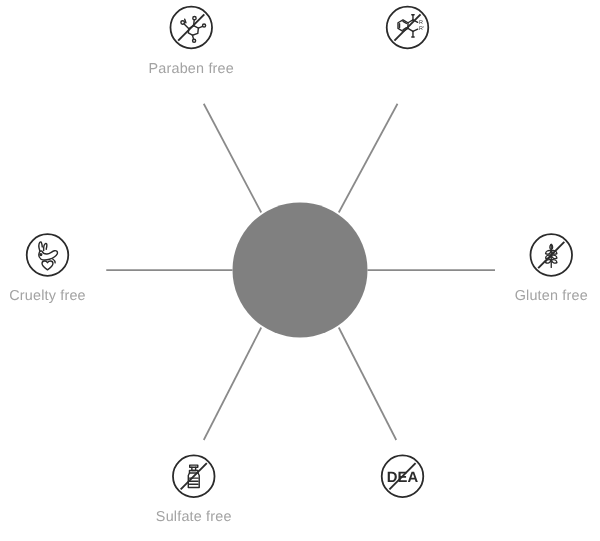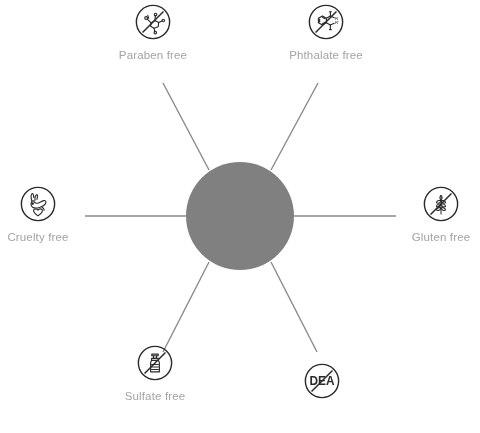--- a/index.html
+++ b/index.html
@@ -88,21 +88,20 @@
         <text x="29.6" y="17.4" font-family="'Liberation Sans',sans-serif" font-size="4.6" fill="#2b2b2b" stroke="none">R</text>
         <path d="M20.4,20.8 L24.6,23.2"></path>
         <path d="M24.6,23.2 L24.6,27.6"></path>
         <path d="M24.6,23.2 L28.6,21.4"></path>
         <text x="29.6" y="22.4" font-family="'Liberation Sans',sans-serif" font-size="4.6" fill="#2b2b2b" stroke="none">R'</text>
         <path d="M23.6,9.2 L25.6,9.2"></path>
           <path d="M23.6,28 L25.6,28"></path>
       </g>
       <line x1="9" y1="31" x2="31" y2="9" stroke="#2b2b2b" stroke-width="1.6"></line>
     </svg>
-    <span class="cap">Phthalate free</span>
   </div>
 
   <div class="badge" style="left:38px;top:185px;">
     <svg class="ico" viewBox="0 0 40 40">
       <circle cx="20" cy="20" r="17.5" fill="none" stroke="#2b2b2b" stroke-width="1.5"></circle>
       <g fill="none" stroke="#2b2b2b" stroke-width="1.2" stroke-linecap="round" stroke-linejoin="round">
         <path d="M13.5,16.5 C12.6,13.8 12.4,10.8 13.6,9.2 C14.8,8.2 15.4,10.6 15.6,13.2"></path>
         <path d="M16.8,16.2 C16.6,13.4 17.2,10.8 18.6,10.2 C19.8,10 19.6,12.6 18.9,15.2"></path>
         <path d="M13.2,17.6 C12.4,19.6 12.8,22.2 14.4,23.4 C16.4,24.6 19,24.4 21.6,23.6 C24.8,22.6 27.4,21 28.2,19 C28.8,17.2 27.6,16 25.8,16.4 C23.6,17 22,19 19.6,19.2 C17.4,19.4 16,18.2 15.4,16.8 C14.8,16.4 13.8,16.6 13.2,17.6 Z"></path>
         <circle cx="14.4" cy="19.6" r="0.75" fill="#2b2b2b"></circle>
@@ -124,21 +123,21 @@
         <path d="M19.6,20.2 C17.4,19.6 15.4,20.6 15.2,22.6 C17,23.6 19.2,22.8 19.6,21 Z"></path>
         <path d="M20.4,20.2 C22.6,19.6 24.6,20.6 24.8,22.6 C23,23.6 20.8,22.8 20.4,21 Z"></path>
         <path d="M19.6,24 C17.4,23.4 15.4,24.4 15.2,26.4 C17,27.4 19.2,26.6 19.6,24.8 Z"></path>
         <path d="M20.4,24 C22.6,23.4 24.6,24.4 24.8,26.4 C23,27.4 20.8,26.6 20.4,24.8 Z"></path>
       </g>
       <line x1="9" y1="31" x2="31" y2="9" stroke="#2b2b2b" stroke-width="1.6"></line>
     </svg>
     <span class="cap">Gluten free</span>
   </div>
 
-  <div class="badge" style="left:155px;top:344px;">
+  <div class="badge" style="left:155px;top:362px;">
     <svg class="ico" viewBox="0 0 40 40">
       <circle cx="20" cy="20" r="17.5" fill="none" stroke="#2b2b2b" stroke-width="1.5"></circle>
       <g fill="none" stroke="#2b2b2b" stroke-width="1.2" stroke-linecap="round" stroke-linejoin="round">
         <path d="M16.6,10.6 L23.4,10.6 L23.4,12.4 L16.6,12.4 Z"></path>
         <path d="M18.4,12.4 L18.4,15.2 L21.6,15.2 L21.6,12.4"></path>
         <path d="M16.4,15.2 L23.6,15.2 L23.6,17.2 L16.4,17.2 Z"></path>
         <path d="M16.4,17.2 L15.4,19.4 L15.4,29.4 L24.6,29.4 L24.6,19.4 L23.6,17.2"></path>
         <path d="M16.4,21.6 L23.6,21.6"></path>
         <path d="M16.4,24.2 L23.6,24.2"></path>
         <path d="M16.4,26.8 L23.6,26.8"></path>

